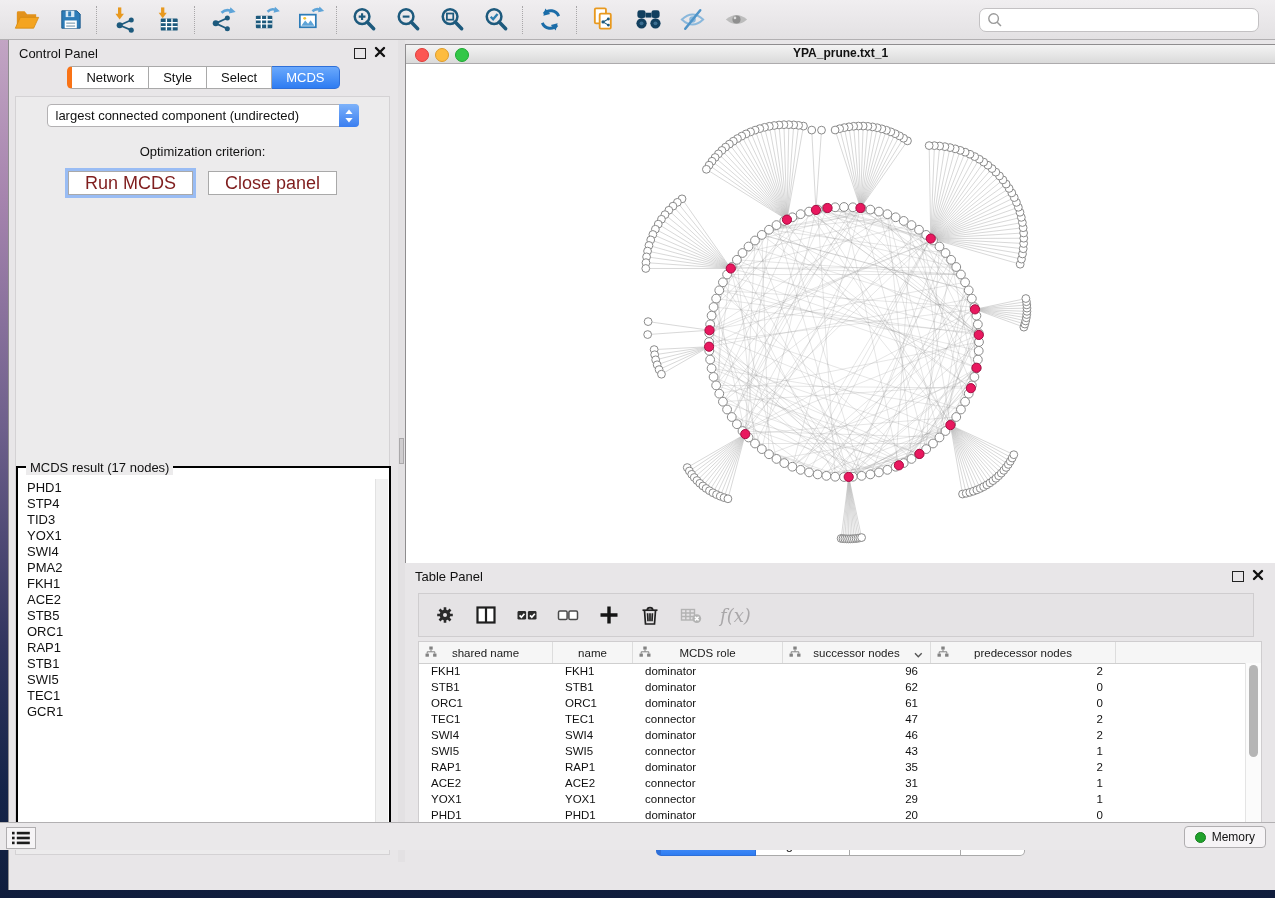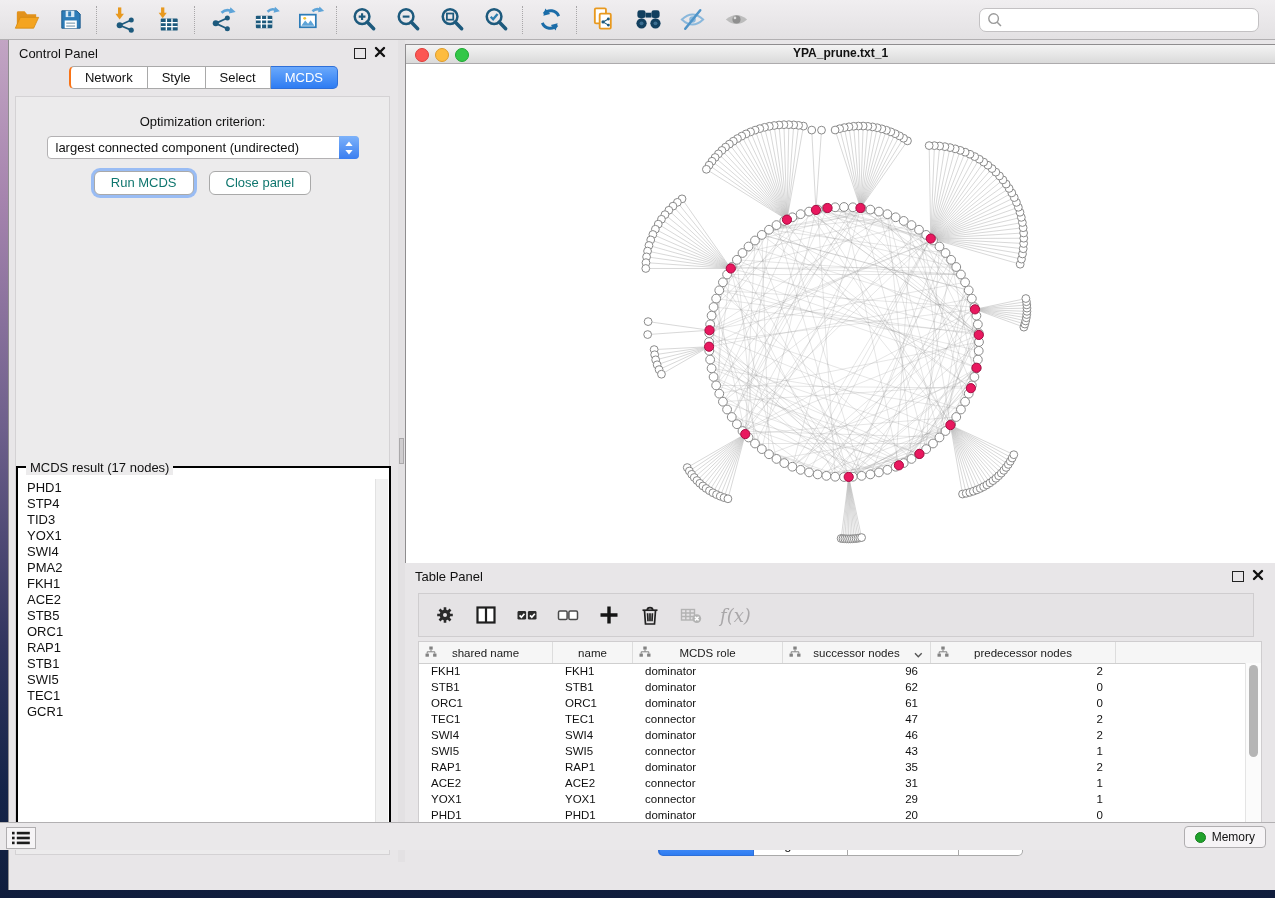--- a/index.html
+++ b/index.html
@@ -23,32 +23,32 @@
   #control-panel{position:absolute;left:0;top:0;width:389px;height:822px;}
   .panel-head{position:relative;height:26px;}
   .panel-title{position:absolute;left:10px;top:6px;font-size:13px;color:#111;}
   .win-float{position:absolute;top:8px;width:10px;height:9px;border:1.4px solid #222;background:transparent;}
   .win-close{position:absolute;top:6px;width:12px;height:12px;}
   #cp-float{right:32px;} #cp-close{right:12px;}
   .segbar{display:flex;justify-content:center;}
   .seg{display:flex;}
   .seg-tab{background:#fff;border:1px solid #a9a9a9;border-left:none;font-size:13px;color:#111;
     padding:3px 14px;height:15px;line-height:15px;cursor:default;}
-  .seg-tab:first-child{border-left:2px solid #f97316;border-radius:5px 0 0 5px;}
+  .seg-tab:first-child{border-left:5px solid #f97316;border-radius:5px 0 0 5px;}
   .seg-tab:last-child{border-radius:0 5px 5px 0;}
   .seg-tab.active{background:linear-gradient(#6aa9fc,#2e7cf2);border-color:#2e6fd8;color:#fff;}
   #cp-content{position:absolute;left:6px;right:8px;top:56px;bottom:7px;background:#ecebec;border:1px solid #d4d2d4;}
   #opt-label{text-align:center;margin-top:17px;font-size:13px;color:#111;}
   #dropdown{position:relative;margin:7px auto 0 auto;width:312px;height:23px;background:#fff;
     border:1px solid #b3b1b3;border-radius:4px;box-sizing:border-box;}
   #dropdown .dd-value{font-size:13px;line-height:21px;padding-left:8px;color:#111;white-space:nowrap;}
   #dropdown .dd-cap{position:absolute;right:-1px;top:-1px;width:20px;height:23px;border-radius:0 4px 4px 0;
     background:linear-gradient(#7db2fa,#3a7ef0);display:flex;align-items:center;justify-content:center;}
   .btnrow{display:flex;justify-content:center;gap:15px;margin-top:12px;}
-  .mac-btn{background:#fff;border:1px solid #a9a9a9;border-radius:6px;font-size:13px;color:#0f766e;
+  .mac-btn{background:#fff;border:1px solid #a9a9a9;border-radius:0;font-size:18px;color:#7f1d1d;
     height:24px;padding:0 16px;line-height:22px;cursor:default;}
   .mac-btn.focused{box-shadow:0 0 0 3px rgba(98,156,250,.6);}
   #mcds-box{position:absolute;left:7px;top:426px;width:371px;height:372px;background:#fff;border:2px solid #000000;}
   #mcds-legend{position:absolute;top:-8px;left:8px;background:#ecebec;padding:0 4px;font-size:13px;color:#111;}
   #mcds-list{padding:12px 0 0 9px;font-size:13px;color:#111;}
   .mcds-item{height:16px;line-height:16px;}
   #mcds-scroll{position:absolute;top:11px;right:1px;bottom:1px;width:12px;background:#f1f1f1;border-left:1px solid #e2e2e2;}
   
   #v-split{position:absolute;left:389px;top:0;width:7px;height:822px;background:#e3e1e3;}
   #v-split .handle{position:absolute;top:398px;left:1px;width:5px;height:26px;background:#cfcdcf;border:1px solid #aaa8aa;box-sizing:border-box;}
@@ -288,30 +288,30 @@
       </div>
       <div class="segbar">
           <div class="seg" id="cp-tabs">
             <div class="seg-tab">Network</div>
             <div class="seg-tab">Style</div>
             <div class="seg-tab">Select</div>
             <div class="seg-tab active">MCDS</div>
           </div>
         </div>
       <div id="cp-content">
-        <div id="opt-label">Optimization criterion:</div>
         <div id="dropdown">
           <div class="dd-value">largest connected component (undirected)</div>
           <div class="dd-cap">
             <svg width="10" height="16" viewBox="0 0 10 16">
               <path d="M5 1.5 L8.6 6 H1.4 Z" fill="#fff"></path>
               <path d="M5 14.5 L1.4 10 h7.2 Z" fill="#fff"></path>
             </svg>
           </div>
         </div>
+        <div id="opt-label">Optimization criterion:</div>
         <div class="btnrow">
           <button class="mac-btn focused">Run MCDS</button>
           <button class="mac-btn">Close panel</button>
         </div>
       </div>
       <div id="mcds-box">
         <span id="mcds-legend">MCDS result (17 nodes)</span>
         <div id="mcds-list">
             <div class="mcds-item">PHD1</div>
             <div class="mcds-item">STP4</div>

